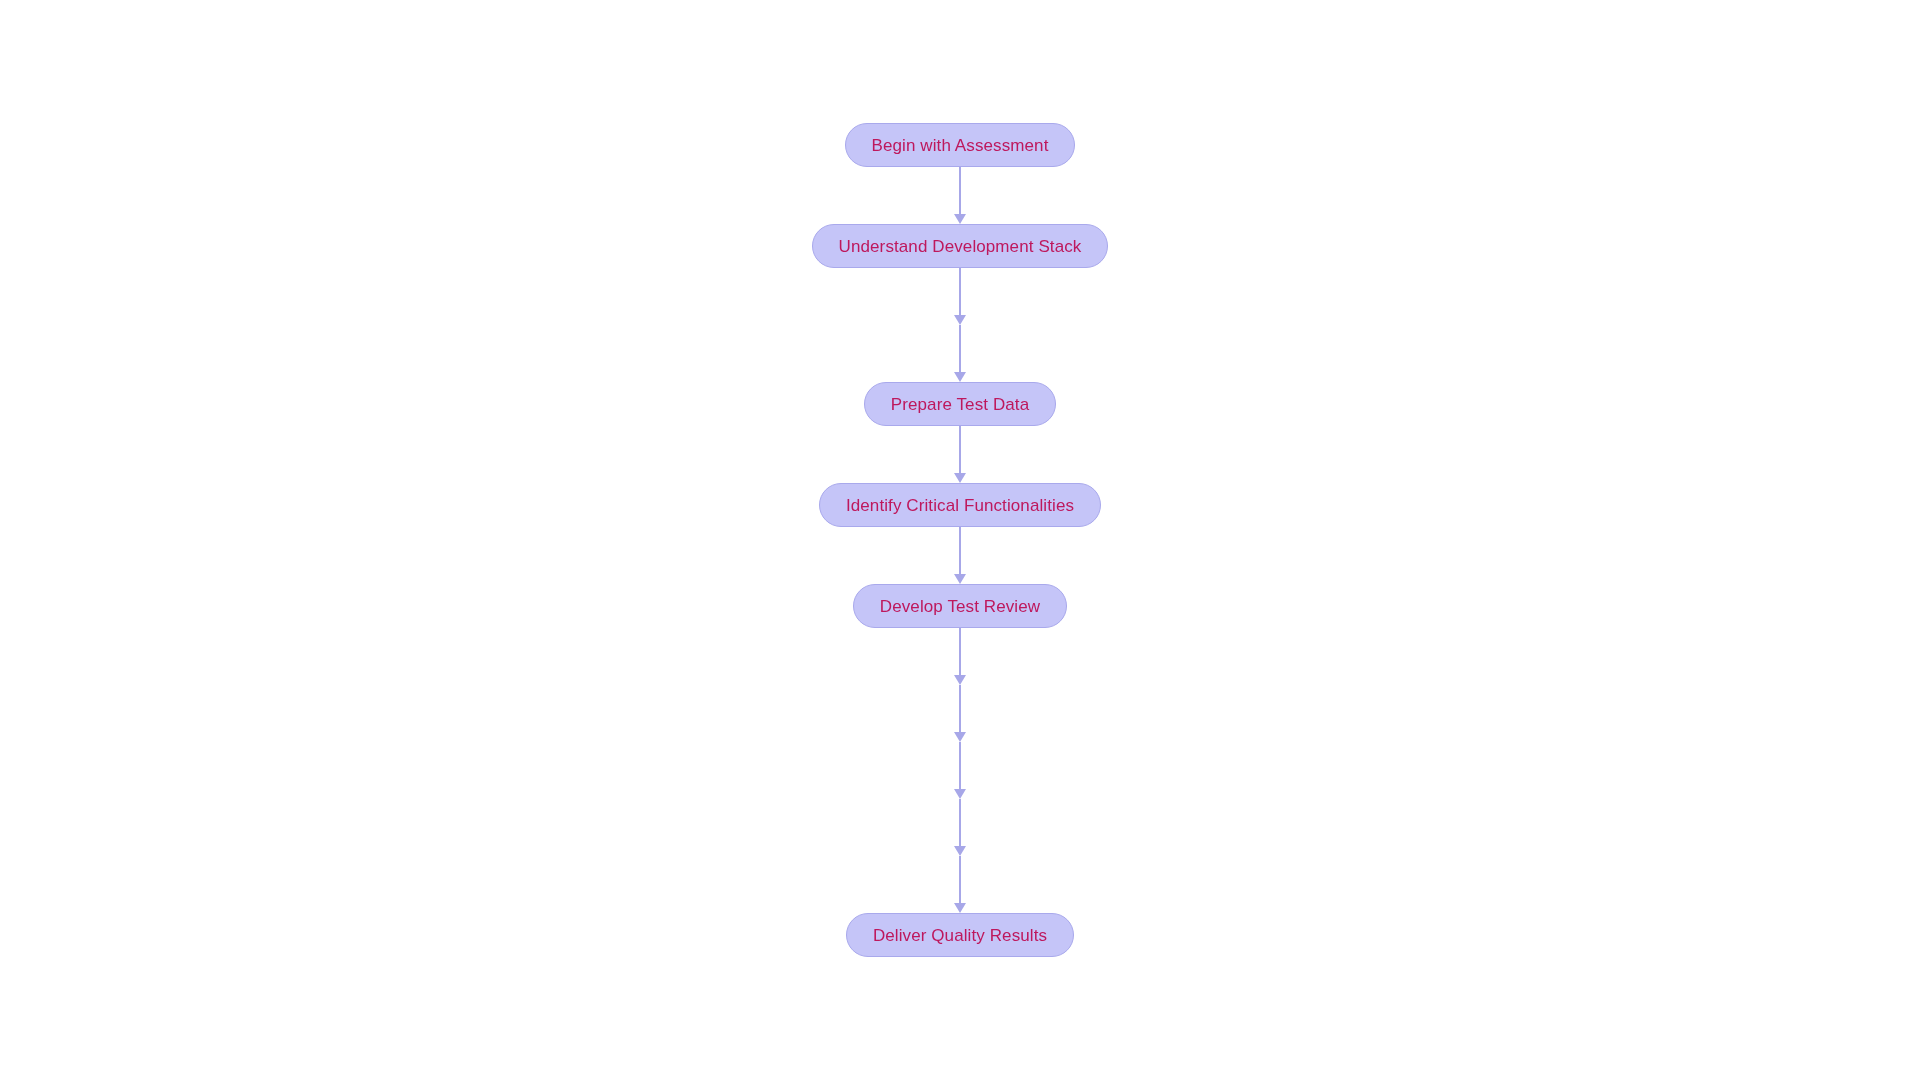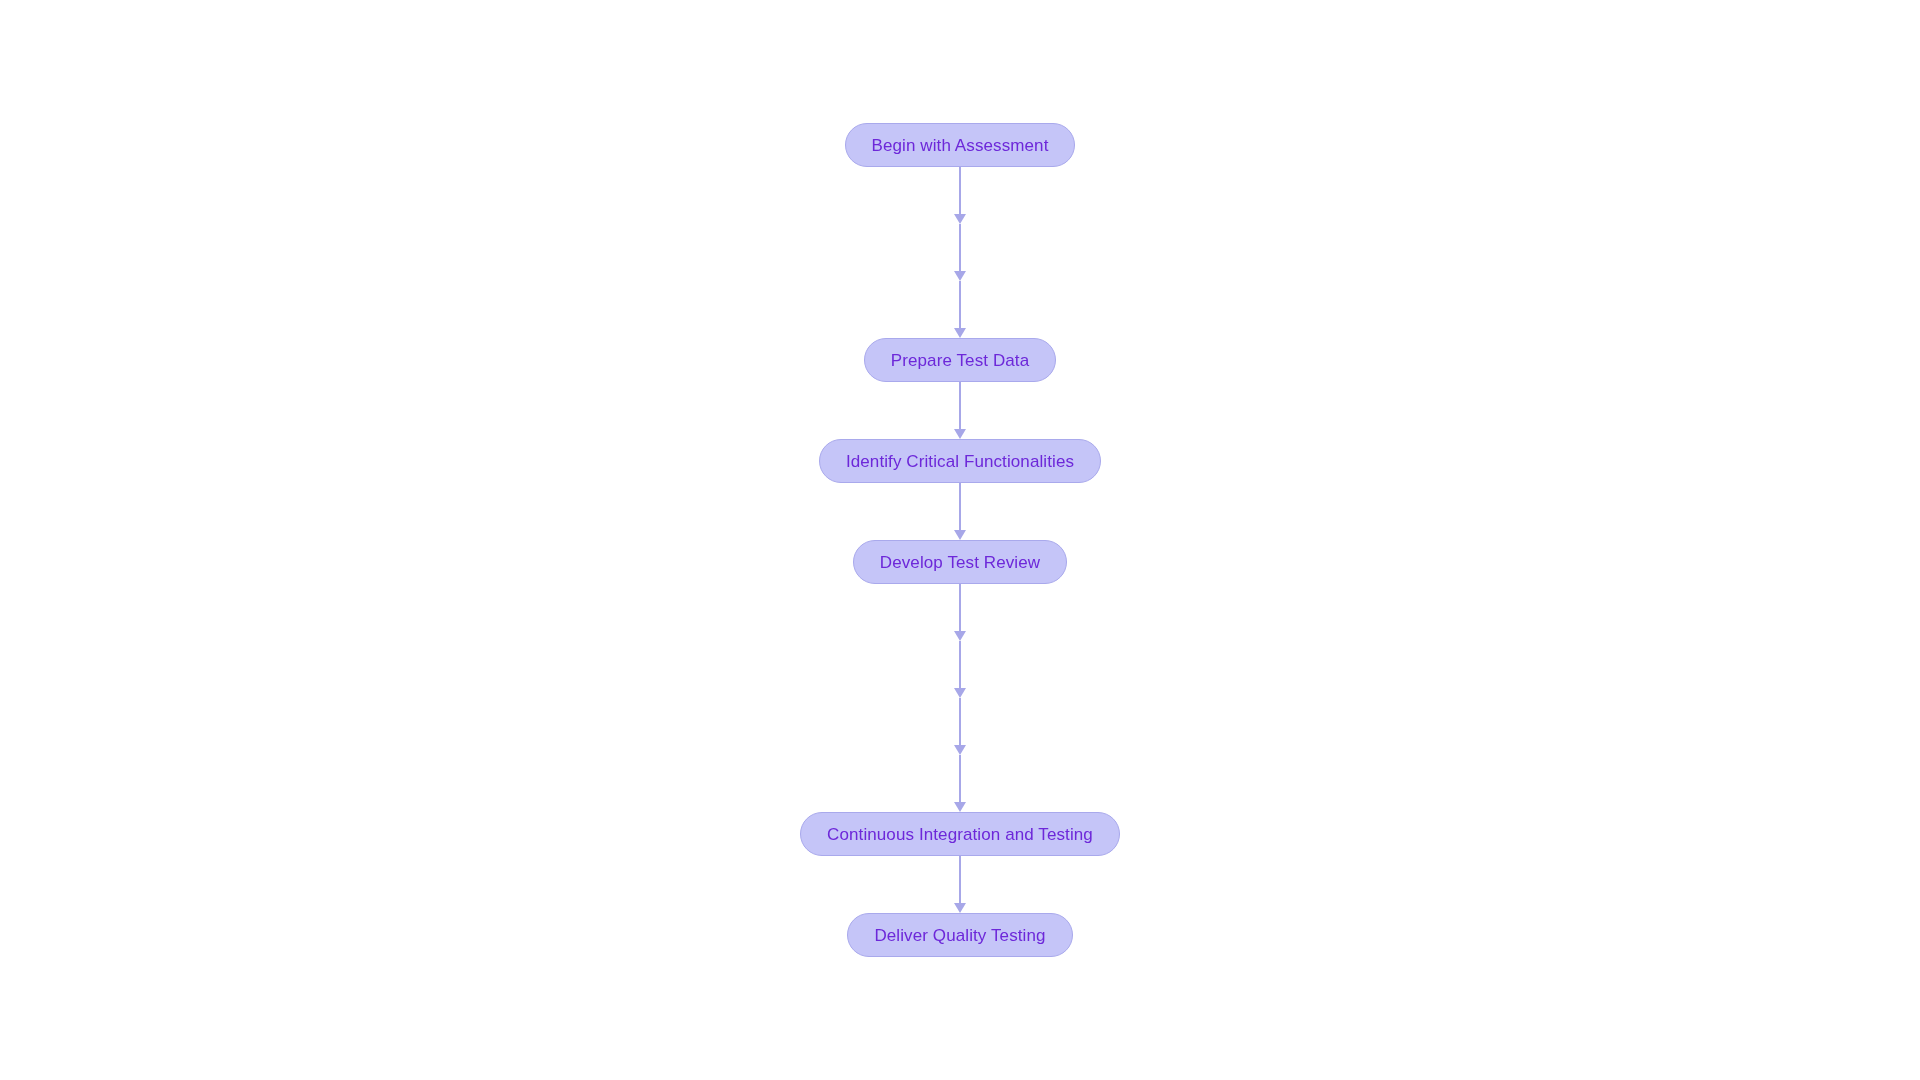--- a/index.html
+++ b/index.html
@@ -49,21 +49,21 @@
     padding: 0 26px;
     background: #c5c5f8;
     border: 1px solid #a9a9ec;
     border-radius: 22px;
     white-space: nowrap;
   }
 
   .node-label {
     font-size: 17px;
     line-height: 1;
-    color: #6d28d9;
+    color: #be185d;
     letter-spacing: 0.1px;
     font-weight: 400;
     user-select: none;
   }
 
   
   .connector {
     position: relative;
     width: 14px;
     height: 57px;
@@ -96,20 +96,25 @@
 <div id="flowchart-canvas">
   <div class="flow-column" id="flow-column" style="justify-content: center; padding-top: 0px;">
       <div class="flow-step">
         <div class="node">
           <span class="node-label">Begin with Assessment</span>
         </div>
       </div>
       <div class="connector">
         <div class="shaft"></div>
         <div class="head"></div>
+      </div>
+      <div class="flow-step">
+        <div class="node">
+          <span class="node-label">Understand Development Stack</span>
+        </div>
       </div>
       <div class="connector">
         <div class="shaft"></div>
         <div class="head"></div>
       </div>
       <div class="connector">
         <div class="shaft"></div>
         <div class="head"></div>
       </div>
       <div class="flow-step">
@@ -144,28 +149,23 @@
         <div class="head"></div>
       </div>
       <div class="connector">
         <div class="shaft"></div>
         <div class="head"></div>
       </div>
       <div class="connector">
         <div class="shaft"></div>
         <div class="head"></div>
       </div>
-      <div class="flow-step">
-        <div class="node">
-          <span class="node-label">Continuous Integration and Testing</span>
-        </div>
-      </div>
       <div class="connector">
         <div class="shaft"></div>
         <div class="head"></div>
       </div>
       <div class="flow-step">
         <div class="node">
-          <span class="node-label">Deliver Quality Testing</span>
+          <span class="node-label">Deliver Quality Results</span>
         </div>
       </div>
     </div>
 </div>
 
 </body></html>

